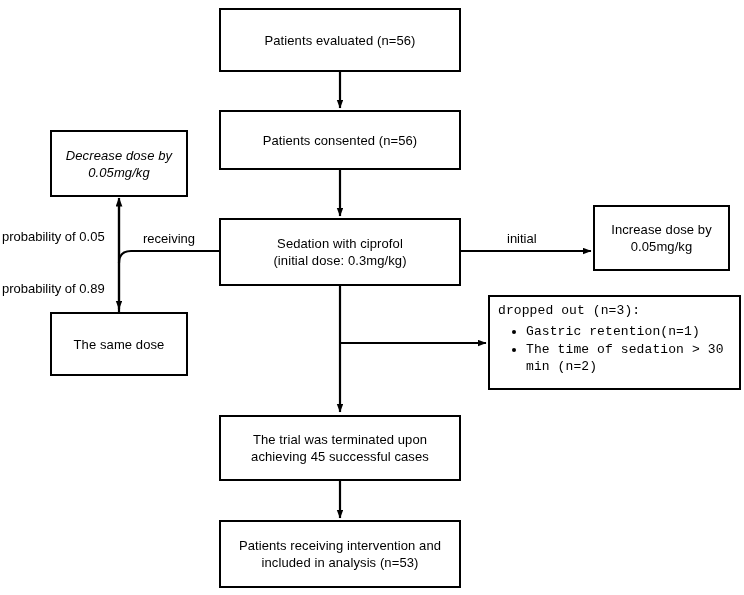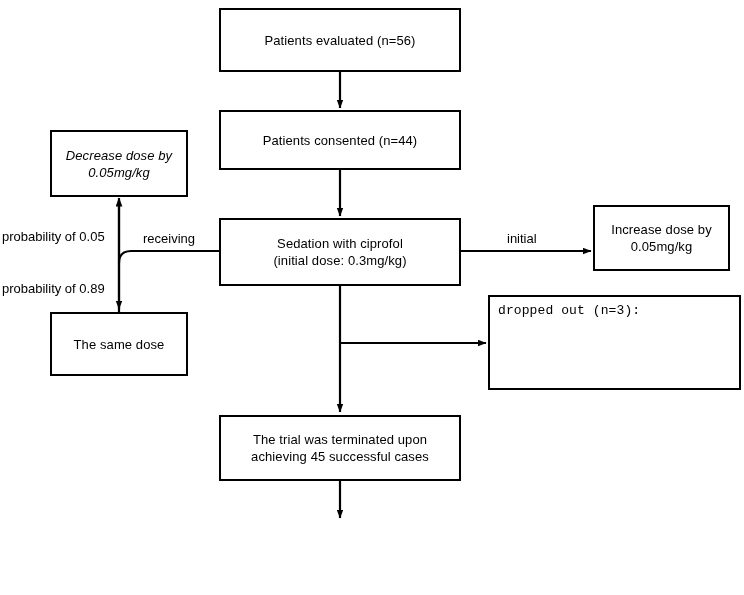--- a/index.html
+++ b/index.html
@@ -108,21 +108,21 @@
     <line x1="341" y1="343" x2="486" y2="343" stroke="#000000" stroke-width="2.2" marker-end="url(#arrow)"></line>
 
     <line x1="340" y1="481" x2="340" y2="518" stroke="#000000" stroke-width="2.2" marker-end="url(#arrow)"></line>
   </svg>
 
   <div class="node" style="left:219px; top:8px; width:242px; height:64px;">
     <span class="txt">Patients evaluated (n=56)</span>
   </div>
 
   <div class="node" style="left:219px; top:110px; width:242px; height:60px;">
-    <span class="txt">Patients consented (n=44)</span>
+    <span class="txt">Patients consented (n=56)</span>
   </div>
 
   <div class="node" style="left:219px; top:218px; width:242px; height:68px;">
     <span class="txt">Sedation with ciprofol
 (initial dose: 0.3mg/kg)</span>
   </div>
 
   <div class="node" style="left:50px; top:130px; width:138px; height:67px;font-style:italic;">
     <span class="txt">Decrease dose by
 0.05mg/kg</span>
@@ -133,28 +133,36 @@
   </div>
 
   <div class="node" style="left:593px; top:205px; width:137px; height:66px;">
     <span class="txt">Increase dose by
 0.05mg/kg</span>
   </div>
 
   <div class="node node-list" style="left:488px; top:295px; width:253px; height:95px;">
     <div class="list-wrap">
       <div class="list-head">dropped out (n=3):</div>
+      <ul class="bullets">
+        <li>Gastric retention(n=1)</li>
+        <li>The time of sedation &gt; 30 min (n=2)</li>
+      </ul>
     </div>
   </div>
 
   <div class="node" style="left:219px; top:415px; width:242px; height:66px;">
     <span class="txt">The trial was terminated upon
 achieving 45 successful cases</span>
   </div>
 
+  <div class="node" style="left:219px; top:520px; width:242px; height:68px;">
+    <span class="txt">Patients receiving intervention and
+included in analysis (n=53)</span>
+  </div>
 
   <div class="edge-label" style="left:143px; top:231px;">receiving</div>
 
   <div class="edge-label" style="left:507px; top:231px;">initial</div>
 
   <div class="edge-label" style="left:2px; top:229px;">probability of 0.05</div>
 
   <div class="edge-label" style="left:2px; top:281px;">probability of 0.89</div>
 
 </div>

